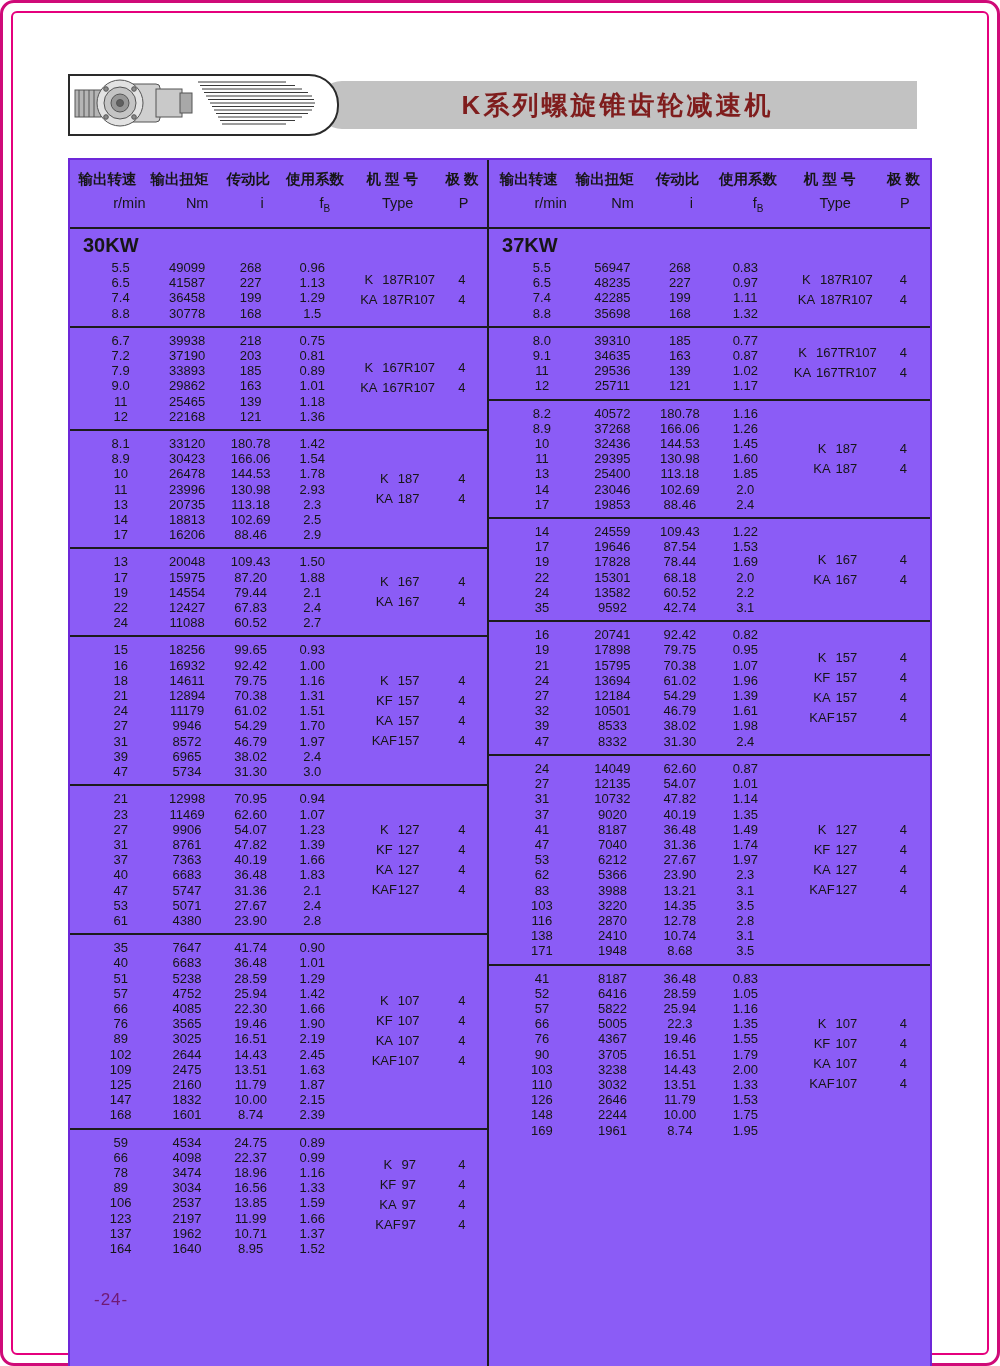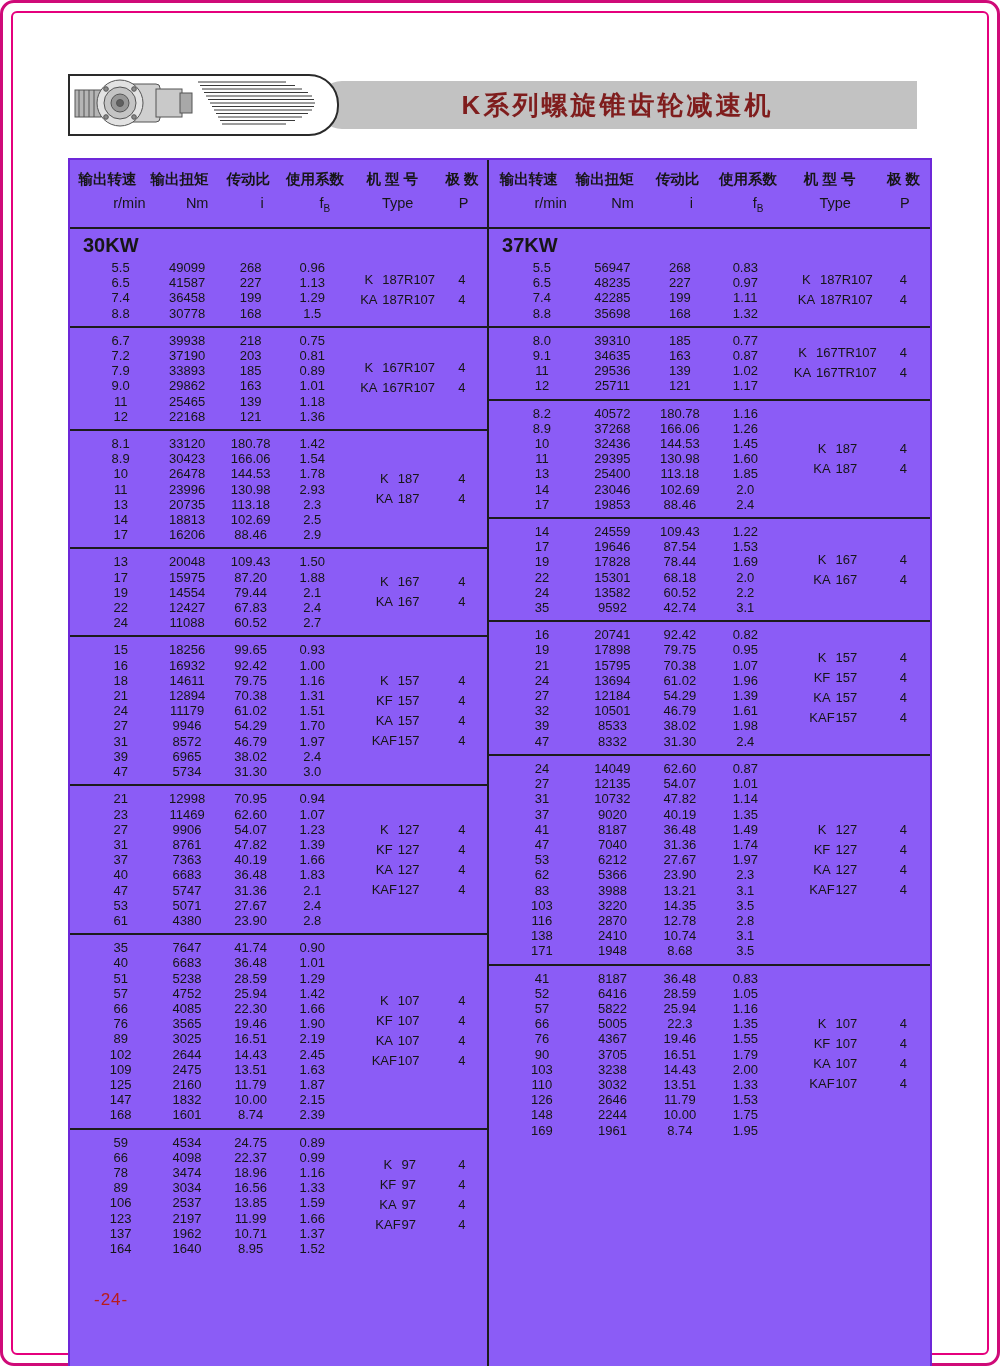--- a/index.html
+++ b/index.html
@@ -43,21 +43,21 @@
   .section{position:relative;padding:5px 16px;}
   .section + .section{border-top:2px solid #1c1c1c;}
   .row{display:grid;grid-template-columns:18% 16.5% 16.5% 15.5%;}
   .row span{text-align:center;font-size:13px;line-height:15.2px;white-space:nowrap;}
   .types{position:absolute;left:66.5%;width:33.5%;top:50%;transform:translateY(-50%);}
   .trow{display:grid;grid-template-columns:64% 36%;font-size:13px;line-height:20px;}
   .trow .model{text-align:center;padding-left:7%;white-space:nowrap;}
   .trow .pre{display:inline-block;min-width:27px;}
   .trow .pole{text-align:center;}
 
-  .pageno{position:absolute;left:94px;top:1290px;font-size:17px;letter-spacing:1px;color:#b91c1c;}
+  .pageno{position:absolute;left:94px;top:1290px;font-size:17px;letter-spacing:1px;color:#701a75;}
 </style>
 </head>
 <body>
 
 <div class="frame-outer"></div>
 <div class="frame-inner"></div>
 
 <div class="header">
   <div class="banner">
     <span class="title">K系列螺旋锥齿轮减速机</span>

